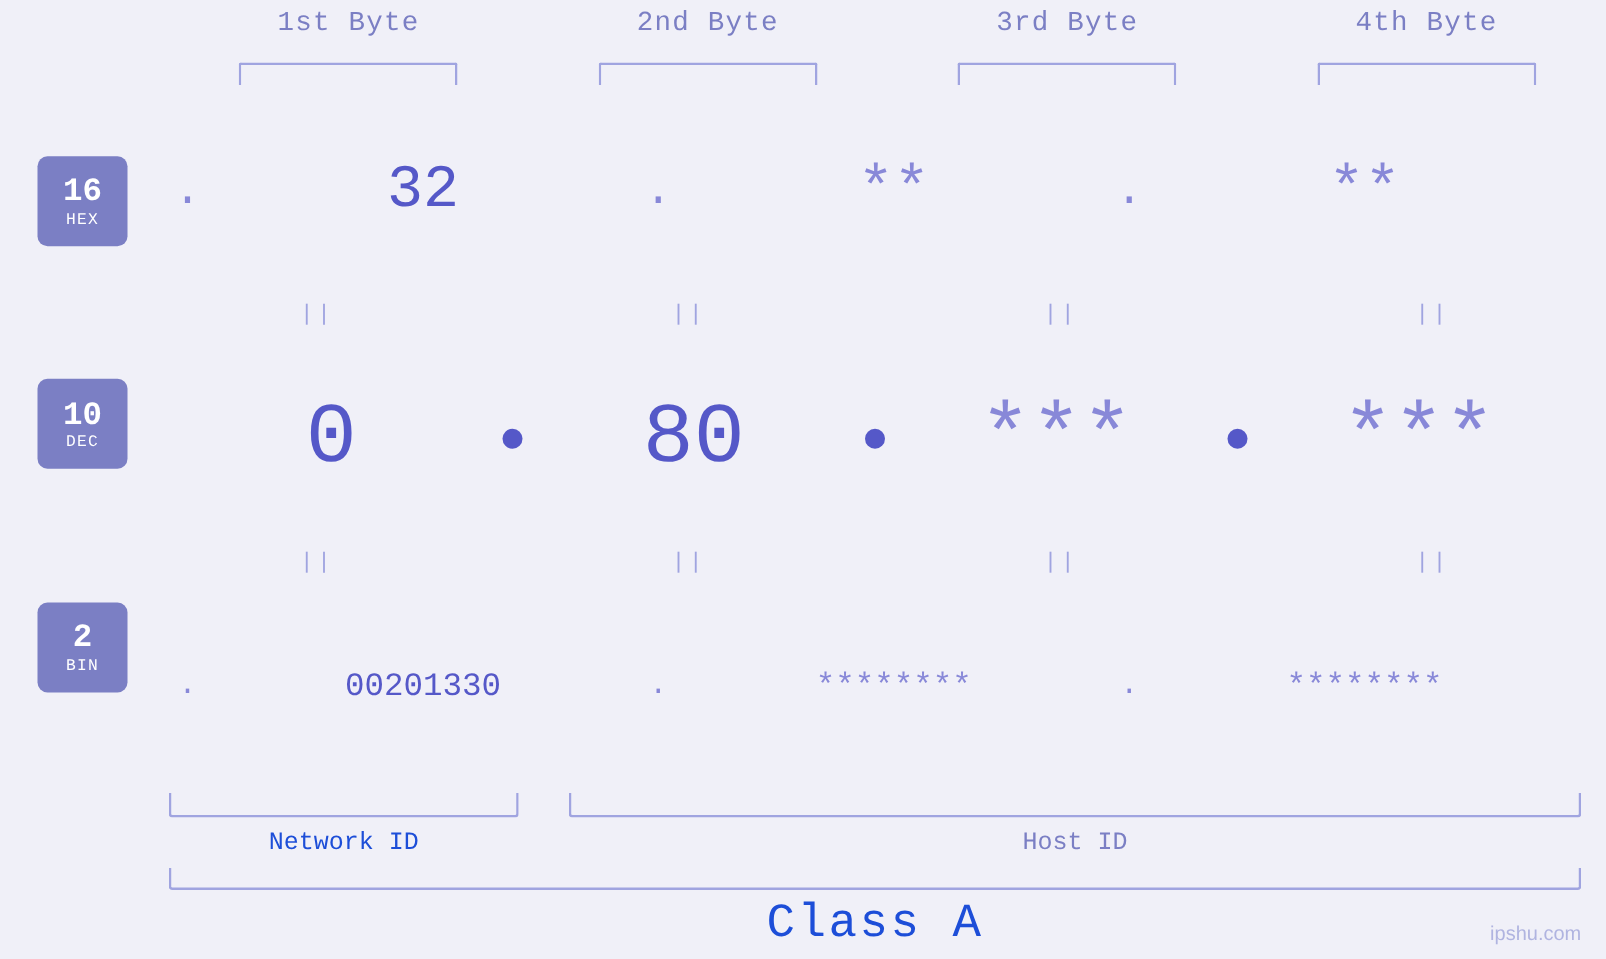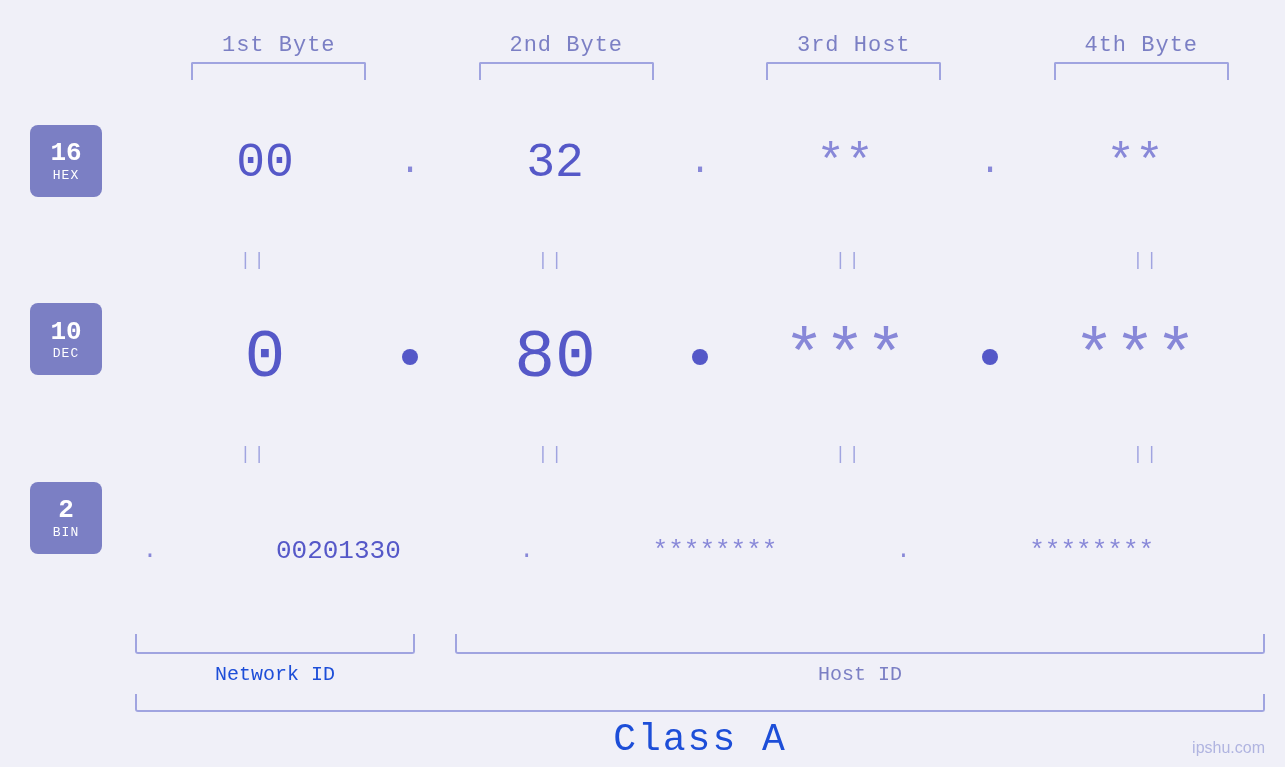--- a/index.html
+++ b/index.html
@@ -19,23 +19,23 @@
       position: relative;
       display: flex;
       flex-direction: column;
       align-items: stretch;
     }
 
     
     .byte-labels-row {
       display: flex;
       margin-left: 135px;
-      margin-top: 18px;
+      margin-top: 6px;
       height: 40px;
-      align-items: flex-end;
+      align-items: flex-start;
     }
 
     .byte-label {
       flex: 1;
       text-align: center;
       color: #7b7fc4;
       font-size: 22px;
       font-family: 'Courier New', Courier, monospace;
       letter-spacing: 1px;
     }
@@ -179,21 +179,21 @@
     }
   </style>
 </head>
 <body>
 
 <div class="main-container">
 
   <div class="byte-labels-row">
     <div class="byte-label">1st Byte</div>
     <div class="byte-label">2nd Byte</div>
-    <div class="byte-label">3rd Host</div>
+    <div class="byte-label">3rd Byte</div>
     <div class="byte-label">4th Byte</div>
   </div>
 
   <div class="bracket-row">
     <div class="bracket-cell">
       <div class="bracket"></div>
     </div>
     <div class="bracket-cell">
       <div class="bracket"></div>
     </div>
@@ -201,23 +201,20 @@
       <div class="bracket"></div>
     </div>
     <div class="bracket-cell">
       <div class="bracket"></div>
     </div>
   </div>
 
   <div style="display:flex; flex:1; flex-direction:column; margin-left:135px; margin-right:20px;">
 
     <div class="data-row">
-      <div class="data-cell">
-        <span class="cell-value hex-value">00</span>
-      </div>
       <div class="dot-separator dot-hex" style="color:#8888d8; font-size:36px;">.</div>
       <div class="data-cell">
         <span class="cell-value hex-value">32</span>
       </div>
       <div class="dot-separator dot-hex" style="color:#8888d8; font-size:36px;">.</div>
       <div class="data-cell">
         <span class="cell-value hex-value ast">**</span>
       </div>
       <div class="dot-separator dot-hex" style="color:#8888d8; font-size:36px;">.</div>
       <div class="data-cell">

